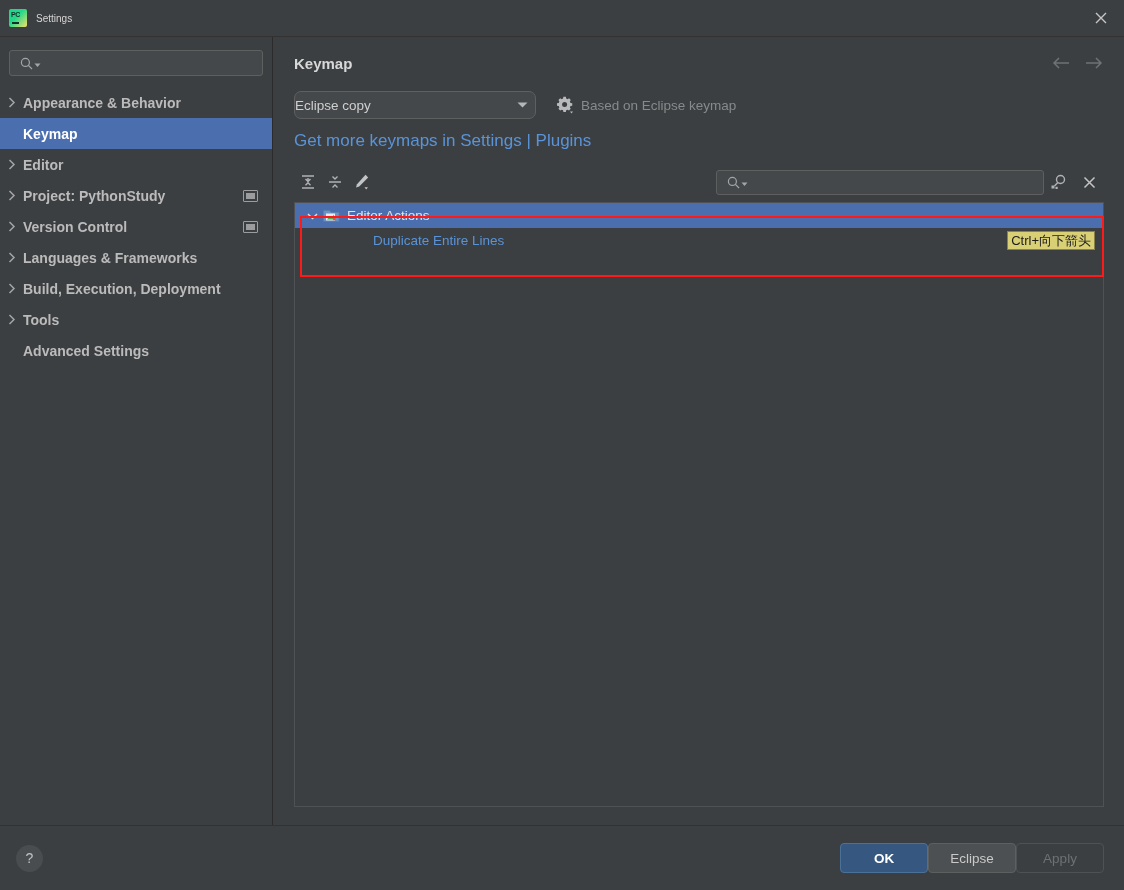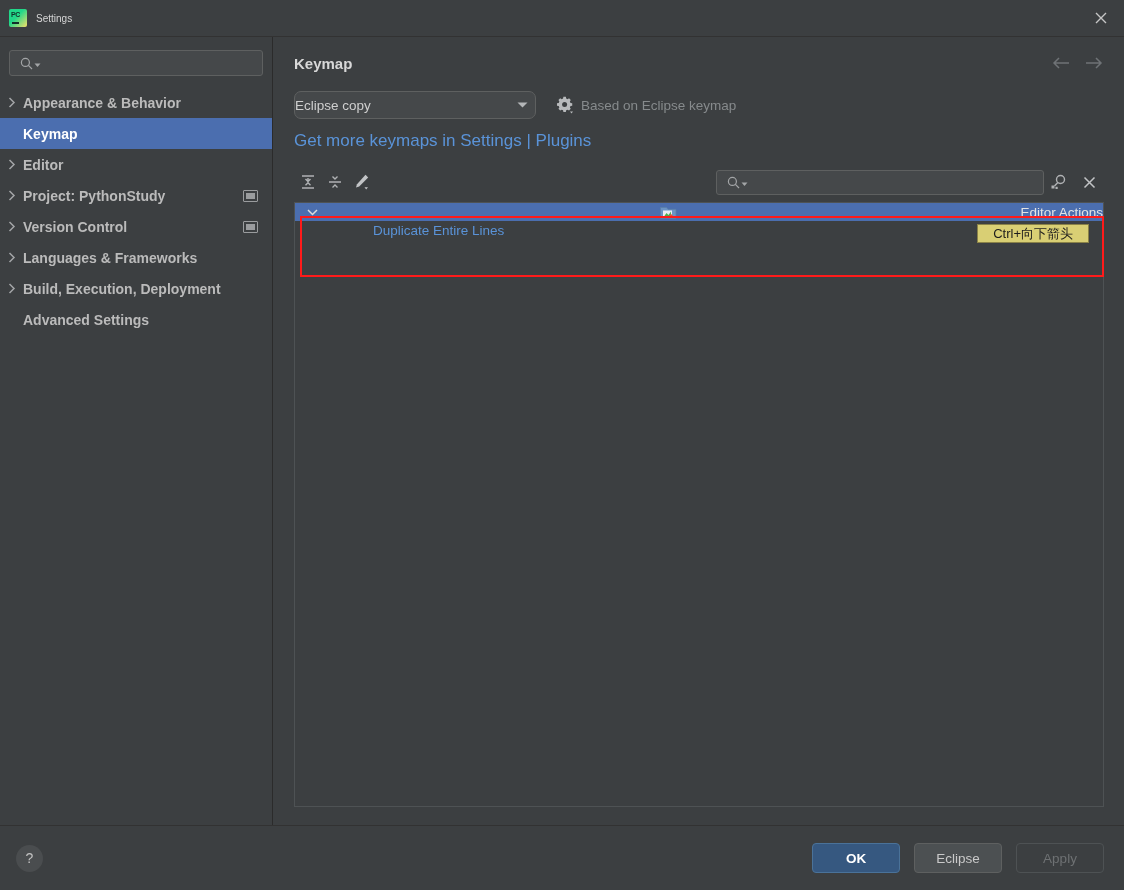--- a/index.html
+++ b/index.html
@@ -284,27 +284,26 @@
     flex: 1 1 auto;
     margin-top: 6px;
     margin-bottom: 18px;
     background: #3c3f41;
     border: 1px solid #4e5254;
     position: relative;
     min-height: 0;
     overflow: hidden;
   }
   .tree-row {
-    height: 18px;
+    height: 25px;
     display: flex;
     align-items: center;
     font-size: 13.5px;
     cursor: default;
     position: relative;
-    justify-content: space-between;
   }
   .tree-row.group {
     background: #4b6eaf;
     color: #e4e4e4;
   }
   .tree-row .tw {
     width: 22px;
     flex: 0 0 22px;
     display: flex;
     align-items: center;
@@ -318,28 +317,28 @@
     align-items: center;
     margin-right: 6px;
   }
   .tree-row.leaf {
     color: #5a93d8;
     padding-left: 78px;
     box-sizing: border-box;
   }
   .shortcut-badge {
     position: absolute;
-    right: 14px;
+    right: 8px;
     top: 3px;
     background: #d9cf74;
     border: 1px solid #8a8248;
     color: #1c1c1c;
     font-size: 13px;
     line-height: 17px;
-    padding: 0 15px;
+    padding: 0 3px;
     font-family: "Liberation Sans", sans-serif;
     white-space: nowrap;
   }
   .redbox {
     position: absolute;
     left: 300px;
     top: 216px;
     width: 804px;
     height: 61px;
     border: 2px solid #ff1a1a;
@@ -373,21 +372,20 @@
   .footer-spacer { flex: 1 1 auto; }
   .btn {
     min-width: 88px;
     height: 30px;
     border-radius: 4px;
     border: 1px solid #5e6060;
     background: #4c5052;
     color: #c9c9c9;
     font-size: 13.5px;
     font-family: "Liberation Sans", sans-serif;
-    margin-left: 14px;
     cursor: default;
     padding: 0 14px;
   }
   .btn.primary {
     background: #365880;
     border-color: #4a7299;
     color: #ffffff;
     font-weight: bold;
     min-width: 88px;
   }
@@ -488,20 +486,28 @@
 
       <div class="nav-item">
         <span class="chev">
           <svg width="8" height="11" viewBox="0 0 8 11">
               <path d="M1.5 1 L6 5.5 L1.5 10" stroke="#a3a5a7" stroke-width="1.5" fill="none"></path>
             </svg>
         </span>
         <span class="nav-label">Build, Execution, Deployment</span>
       </div>
 
+      <div class="nav-item">
+        <span class="chev">
+          <svg width="8" height="11" viewBox="0 0 8 11">
+              <path d="M1.5 1 L6 5.5 L1.5 10" stroke="#a3a5a7" stroke-width="1.5" fill="none"></path>
+            </svg>
+        </span>
+        <span class="nav-label">Tools</span>
+      </div>
 
       <div class="nav-item">
         <span class="chev"></span>
         <span class="nav-label">Advanced Settings</span>
       </div>
     </div>
 
     <div class="content">
 
       <div class="content-head">

